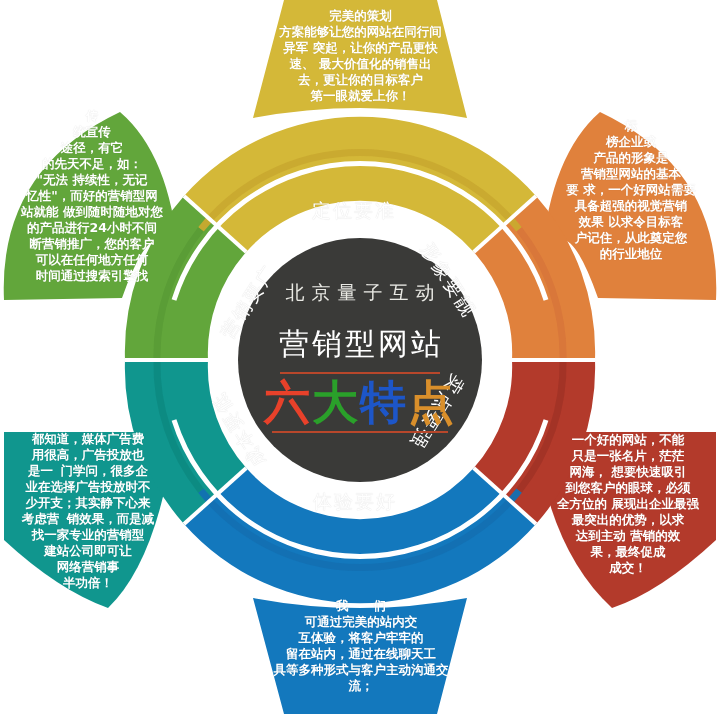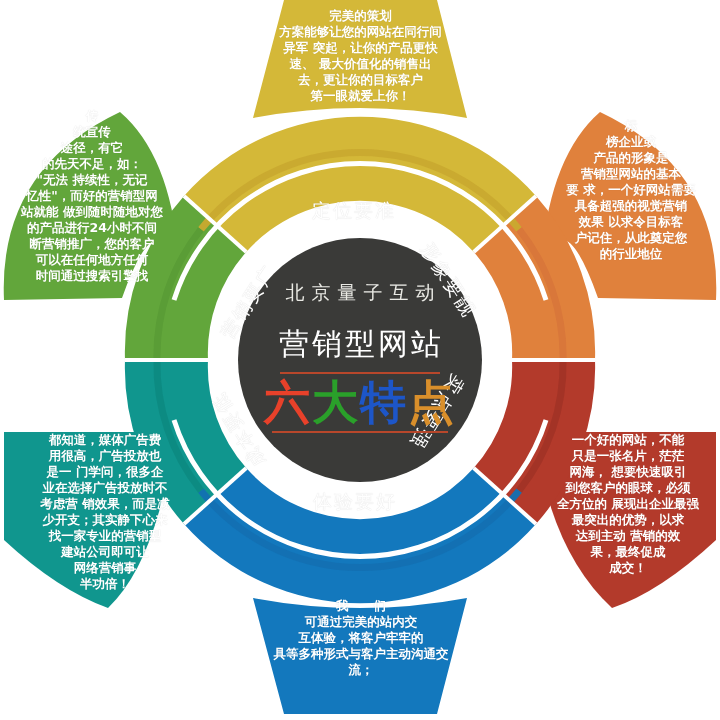--- a/index.html
+++ b/index.html
@@ -50,21 +50,21 @@
   .callout-text{
     position:absolute;color:#ffffff;pointer-events:none;
     font-size:12.5px;line-height:16px;text-align:center;
     font-weight:bold;
     text-shadow:0 0 1px rgba(0,0,0,.15);
   }
   .ct-top{left:258px;top:8px;width:205px;}
   .ct-right{left:545px;top:118px;width:172px;text-align:center;}
   .ct-rightlow{left:542px;top:432px;width:172px;}
   .ct-bottom{left:255px;top:598px;width:212px;}
-  .ct-leftlow{left:19px;top:432px;width:172px;}
+  .ct-leftlow{left:2px;top:432px;width:172px;font-family:Liberation Mono, monospace;}
   .ct-left{left:6px;top:108px;width:172px;}
   .ct-line{display:block;}
 </style>
 </head>
 <body>
 
 <div id="stage">
 
   <svg class="layer" viewBox="0 0 720 720">
 
@@ -168,30 +168,31 @@
       <span class="ct-line">全方位的 展现出企业最强</span>
       <span class="ct-line">最突出的优势，以求</span>
       <span class="ct-line">达到主动 营销的效</span>
       <span class="ct-line">果，最终促成</span>
       <span class="ct-line">成交！</span>
     </div>
   <div class="callout-text ct-bottom" id="co-3">
       <span class="ct-line">我　　们</span>
       <span class="ct-line">可通过完美的站内交</span>
       <span class="ct-line">互体验，将客户牢牢的</span>
+      <span class="ct-line">留在站内，通过在线聊天工</span>
       <span class="ct-line">具等多种形式与客户主动沟通交</span>
       <span class="ct-line">流；</span>
     </div>
   <div class="callout-text ct-leftlow" id="co-4">
       <span class="ct-line">都知道，媒体广告费</span>
       <span class="ct-line">用很高，广告投放也</span>
       <span class="ct-line">是一 门学问，很多企</span>
       <span class="ct-line">业在选择广告投放时不</span>
+      <span class="ct-line">少开支；其实静下心来</span>
       <span class="ct-line">考虑营 销效果，而是减</span>
-      <span class="ct-line">少开支；其实静下心来</span>
       <span class="ct-line">找一家专业的营销型</span>
       <span class="ct-line">建站公司即可让</span>
       <span class="ct-line">网络营销事</span>
       <span class="ct-line">半功倍！</span>
     </div>
   <div class="callout-text ct-left" id="co-5">
       <span class="ct-line">传</span>
       <span class="ct-line">统宣传</span>
       <span class="ct-line">途径，有它</span>
       <span class="ct-line">的先天不足，如：</span>

